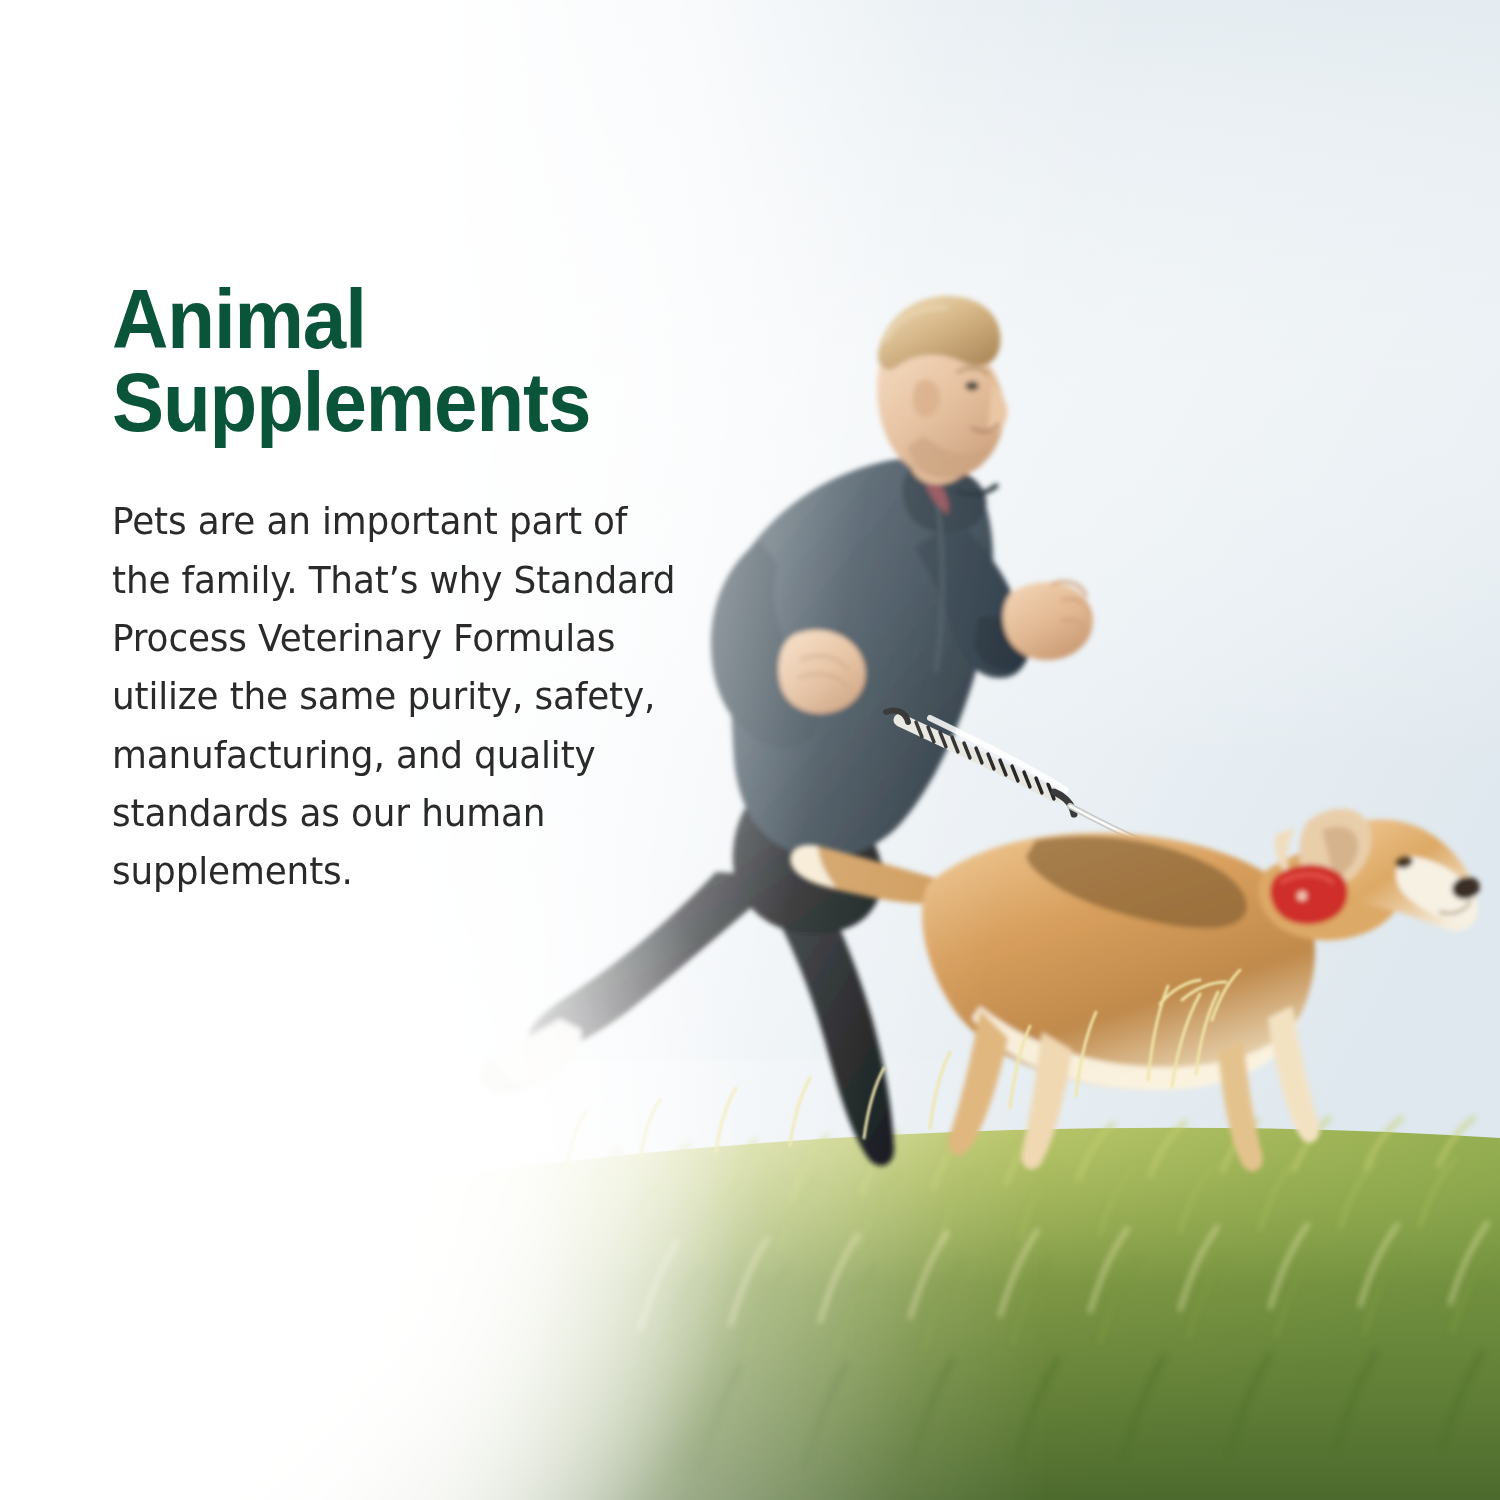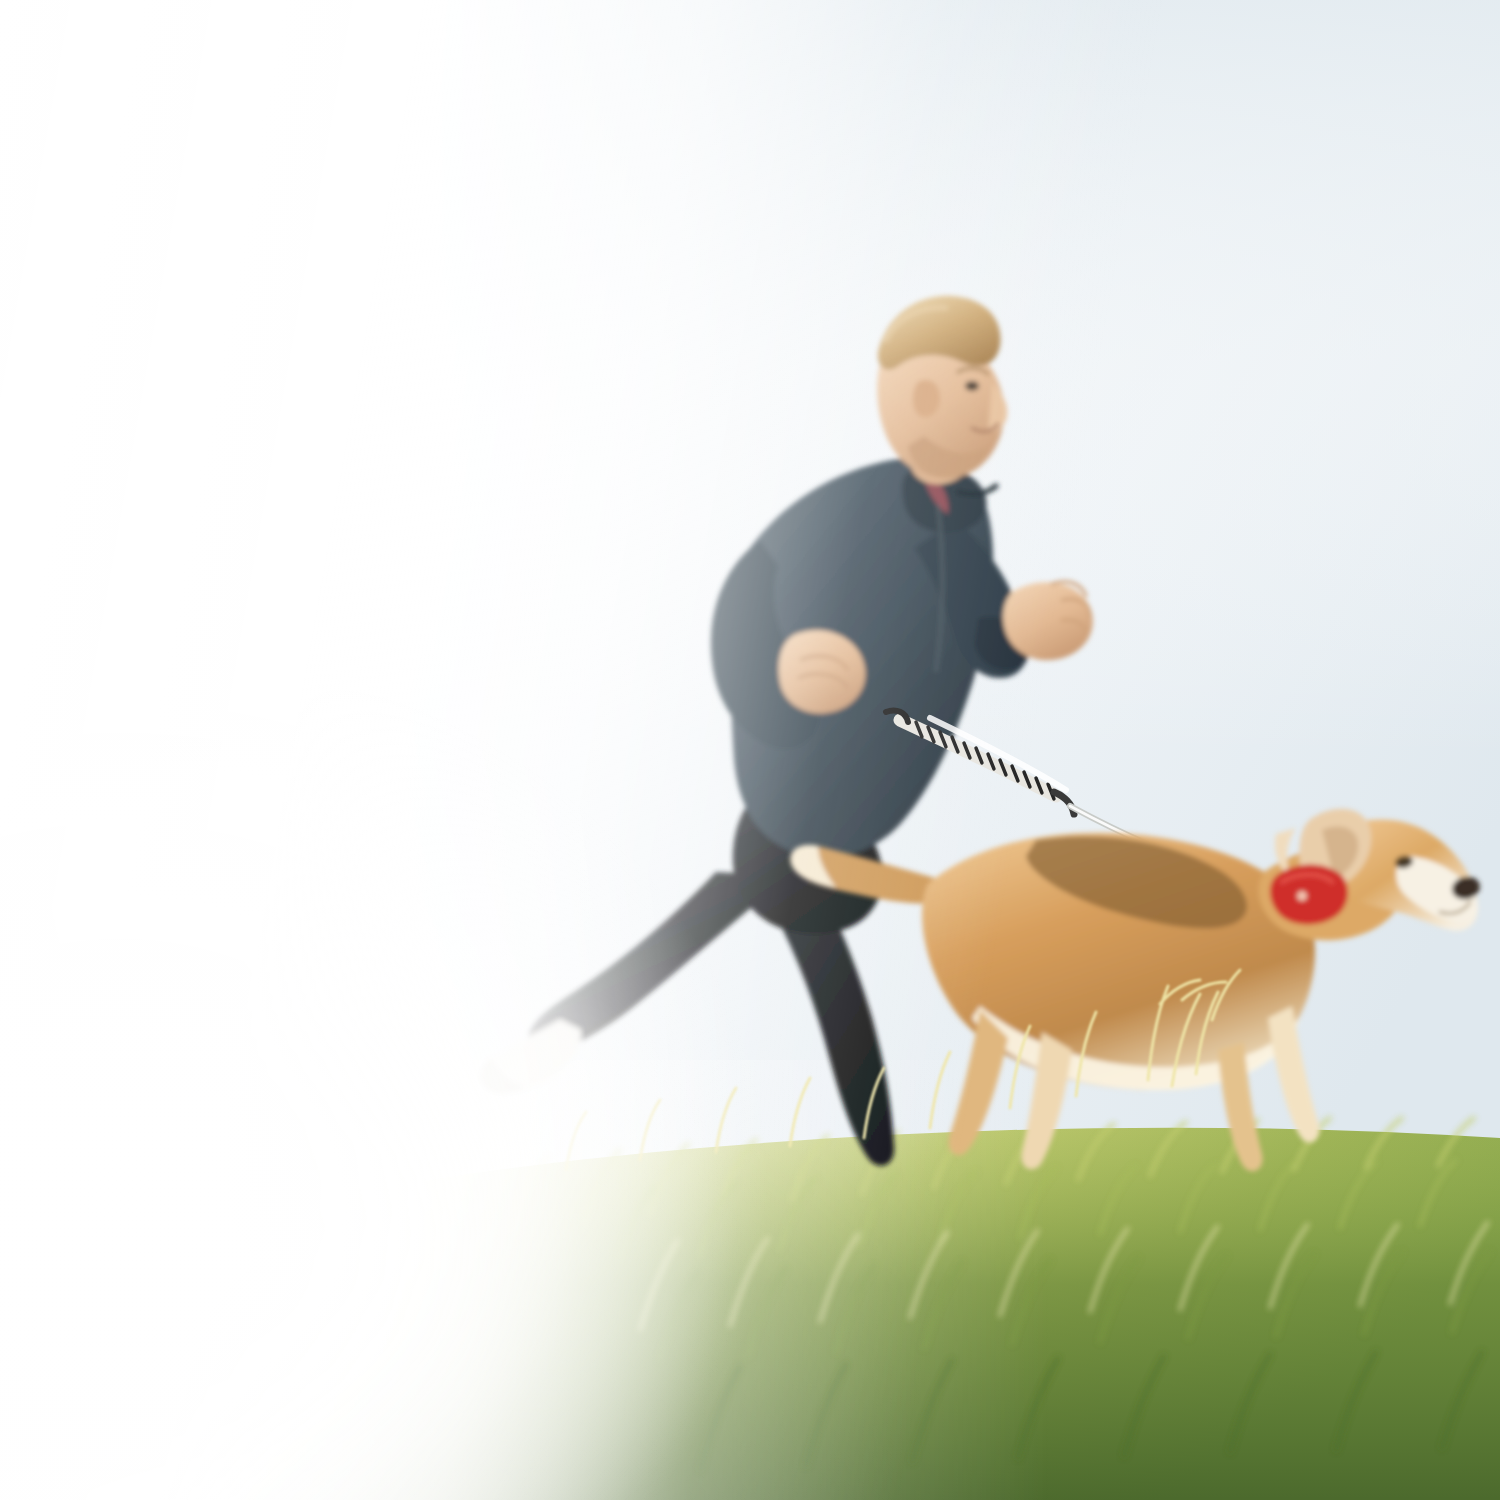--- a/index.html
+++ b/index.html
@@ -419,14 +419,19 @@
         <path d="M566,1170 C 570,1144 576,1126 586,1112"></path>
       </g>
 
       <ellipse cx="110" cy="1200" rx="620" ry="470" fill="url(#sunBlast)"></ellipse>
     </svg>
   </div>
 
   <div class="sun-glow"></div>
   <div class="sky-wash"></div>
 
+  <div class="copy">
+    <h1 class="headline">Animal
+Supplements</h1>
+    <p class="body-copy">Pets are an important part of the family. That’s why Standard Process Veterinary Formulas utilize the same purity, safety, manufacturing, and quality standards as our human supplements.</p>
+  </div>
 
 </div>
 
 </body></html>

